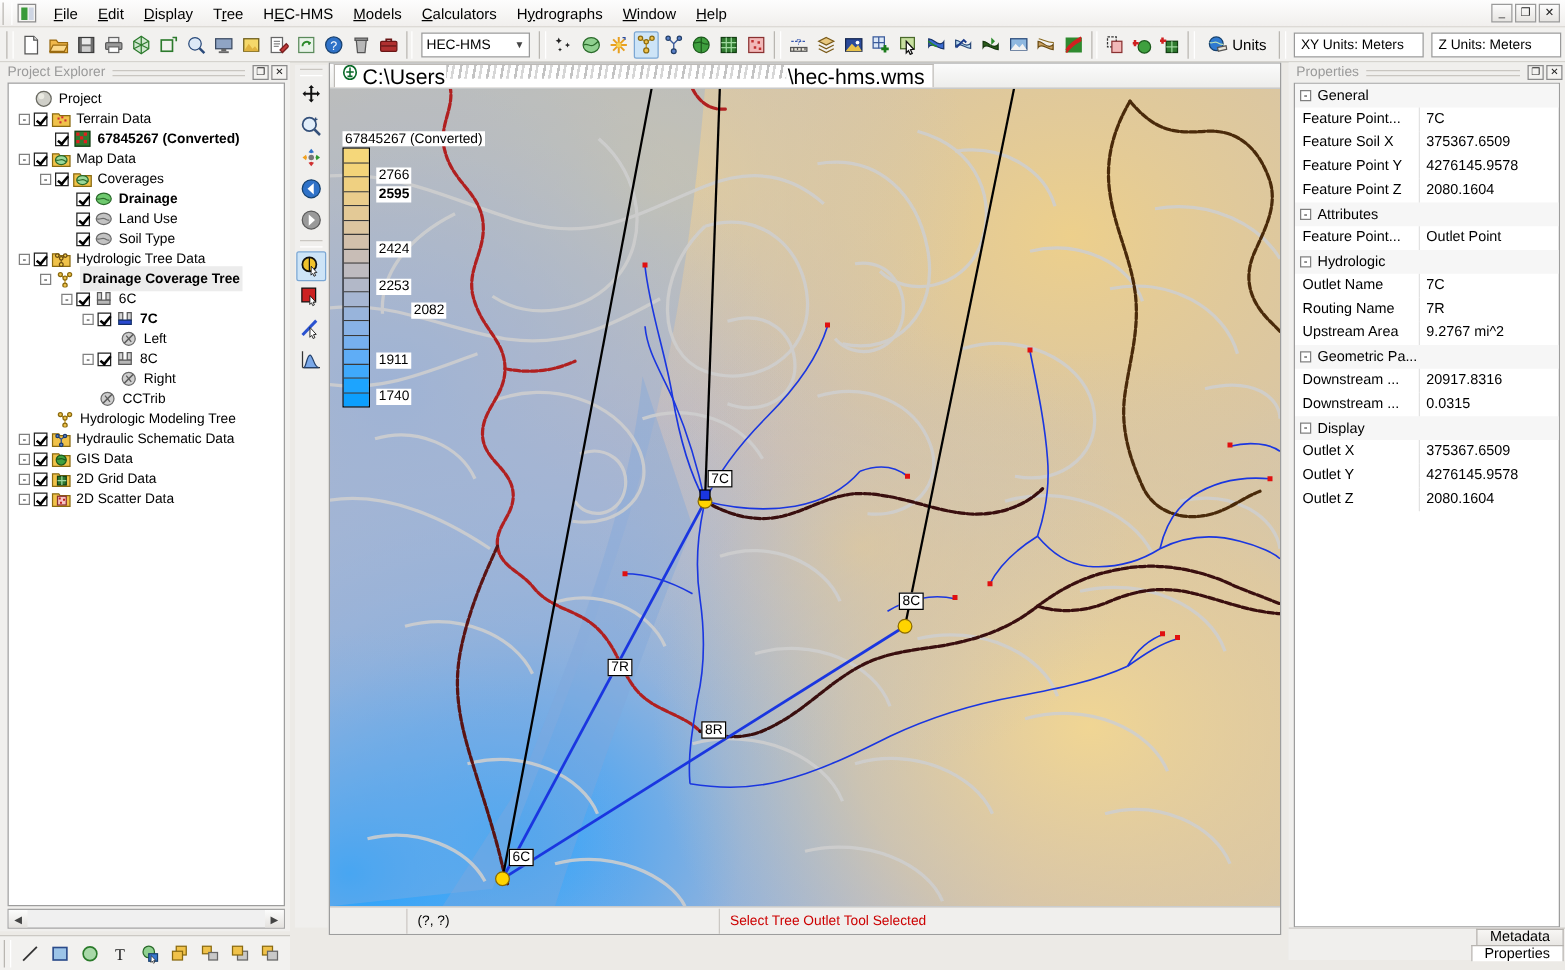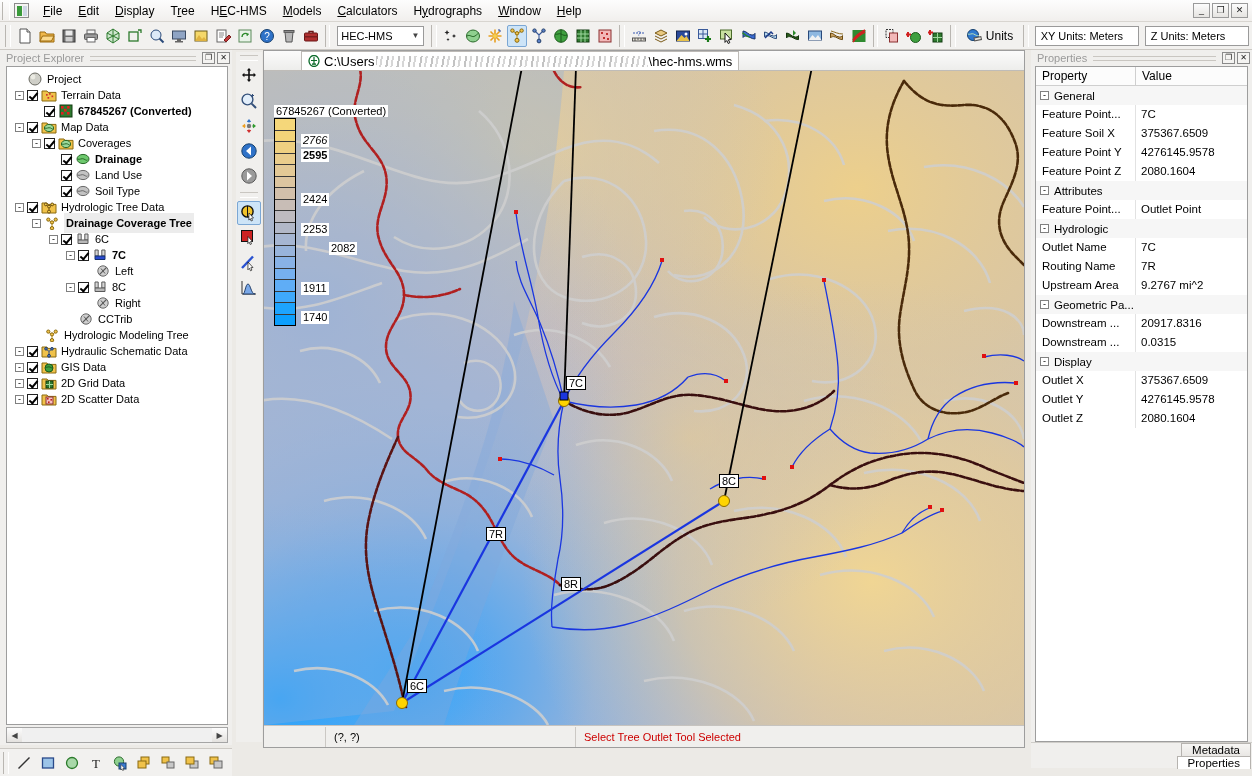--- a/index.html
+++ b/index.html
@@ -147,23 +147,23 @@
     position: absolute; left: 263px; top: 50px; width: 762px; height: 698px;
     background: #fff; border: 1px solid #9d9d9d;
     display: flex; flex-direction: column;
   }
   .maptab {
     height: 20px; background: linear-gradient(#fbfbfb,#ededeb);
     border-bottom: 1px solid #bfbcb8; display: flex; align-items: center;
     padding-left: 3px; position: relative; overflow: hidden;
   }
   .maptab .tabchip {
-    display: flex; align-items: center; height: 19px; background: #fff;
-    border: 1px solid #bdbab6; border-bottom: none; padding: 0 6px; font-size: 13px;
-    max-width: 680px; overflow: hidden; position: relative; margin-left: 34px;
+    display: flex; height: 19px; background: #fff;
+    border: 1px solid #bdbab6; border-bottom: none; padding: 0 6px; font-size: 17px;
+    max-width: 680px; overflow: hidden; position: relative;
   }
   .redact {
     display: inline-block; width: 272px; height: 11px; margin: 0 1px;
     background:
       repeating-linear-gradient(100deg, #b9b9b9 0px, #b9b9b9 2px, #fdfdfd 2px, #fdfdfd 5px,
       #cfcfcf 5px, #cfcfcf 7px, #ffffff 7px, #ffffff 11px);
     filter: blur(0.6px); opacity: .85; vertical-align: middle;
   }
   .mapcanvas { flex: 1; position: relative; overflow: hidden; background: #b9c3d8; }
   .mapstatus {
@@ -1164,21 +1164,21 @@
               <div class="lb-cell" style="background: rgb(166, 182, 210);"></div>
               <div class="lb-cell" style="background: rgb(152, 180, 219);"></div>
               <div class="lb-cell" style="background: rgb(136, 178, 230);"></div>
               <div class="lb-cell" style="background: rgb(118, 176, 239);"></div>
               <div class="lb-cell" style="background: rgb(95, 173, 246);"></div>
               <div class="lb-cell" style="background: rgb(63, 169, 251);"></div>
               <div class="lb-cell" style="background: rgb(29, 164, 254);"></div>
               <div class="lb-cell" style="background: rgb(12, 159, 254);"></div>
             </div>
           <div class="legend-ticks" id="legend-ticks">
-              <div class="ltick" style="top: 16px; font-style: italic;">2766</div>
+              <div class="ltick" style="top: 16px;">2766</div>
               <div class="ltick" style="top: 31px; font-weight: bold;">2595</div>
               <div class="ltick" style="top: 75px;">2424</div>
               <div class="ltick" style="top: 104.5px;">2253</div>
               <div class="ltick" style="top: 124px; margin-left: 28px;">2082</div>
               <div class="ltick" style="top: 163.5px;">1911</div>
               <div class="ltick" style="top: 193px;">1740</div>
             </div>
         </div>
       </div>
 
@@ -1199,24 +1199,20 @@
   </div>
 
   <div class="props">
     <div class="panel-title">
       <span>Properties</span>
       <span class="rule"></span>
       <span class="ptbtn">❐</span>
       <span class="ptbtn">✕</span>
     </div>
     <div class="props-grid">
-      <div class="pg-head">
-        <div class="pg-c1">Property</div>
-        <div class="pg-c2">Value</div>
-      </div>
       <div id="props-rows">
           <div class="pg-row group">
             <div class="k" style="width: 100%;">
               <span class="gexp">-</span>
               <span>General</span>
             </div>
           </div>
           <div class="pg-row">
             <div class="k">Feature Point...</div>
             <div class="v">7C</div>

